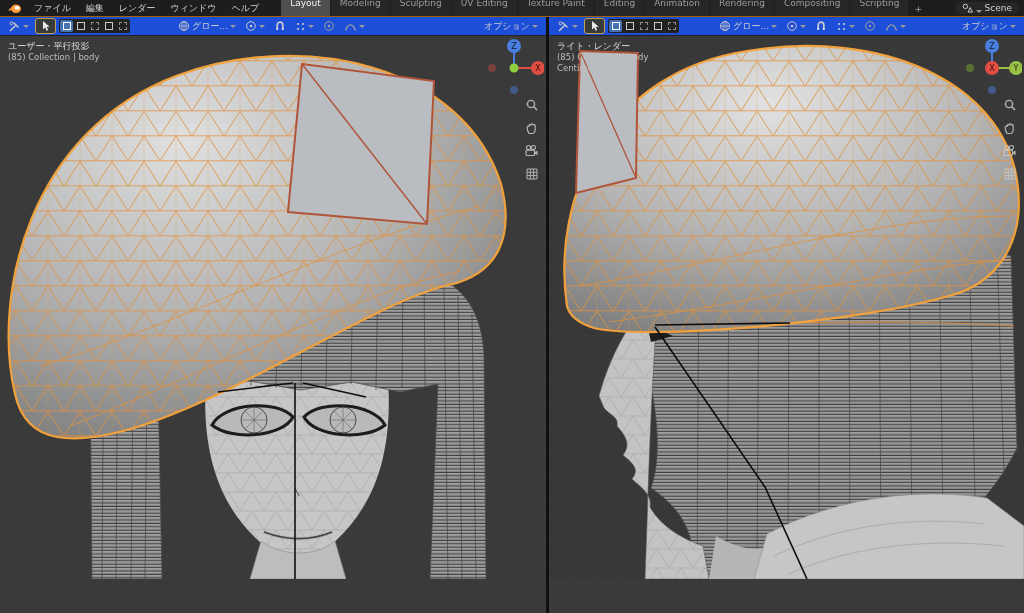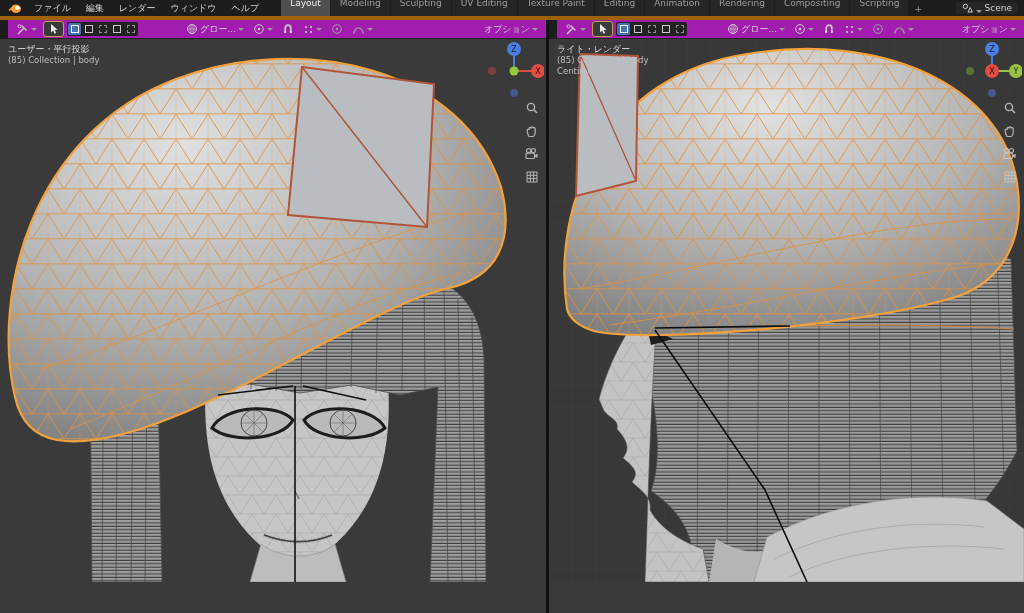--- a/index.html
+++ b/index.html
@@ -1,35 +1,35 @@
 <!DOCTYPE html>
 <html><head>
 <meta charset="utf-8">
 <style>
   html,body{margin:0;padding:0;width:1024px;height:613px;background:#1d1d1d;
     font-family:"DejaVu Sans","Liberation Sans",sans-serif;overflow:hidden;
     -webkit-font-smoothing:antialiased;}
   .topbar{height:16px;background:#1d1d1d;display:flex;align-items:center;
-    font-size:9px;color:#d2d2d2;padding:0 4px;gap:1px;border-bottom:4px solid #a16207;}
+    font-size:9px;color:#d2d2d2;padding:0 4px;gap:1px;border-bottom:1px solid #a16207;}
   .logo-btn{display:flex;align-items:center;padding:0 4px;gap:2px;}
   .menu-txt{padding:1px 7px;border-radius:2px;color:#d6d6d6;white-space:nowrap;}
   .tabs{display:flex;align-items:flex-end;gap:1px;margin-left:14px;height:16px;}
   .tab{font-size:9px;color:#9d9d9d;background:#262626;border-radius:4px 4px 0 0;
     padding:2px 9px 8px 9px;white-space:nowrap;}
   .tab.active{background:#4f4f4f;color:#f0f0f0;}
   .tab.add{background:none;color:#9d9d9d;padding:2px 5px;}
   .spacer{flex:1;}
   .scene-sel{display:flex;align-items:flex-end;gap:3px;background:#262626;border-radius:3px;
     padding:1px 6px;margin-right:2px;}
   .workrow{display:flex;height:597px;}
   .divider{width:3px;background:#101010;}
   .area{display:flex;flex-direction:column;}
   .area.l{width:546px;} .area.r{width:475px;}
-  .th{height:18px;background:#a21caf;display:flex;align-items:center;gap:3px;
-    padding:0 5px;font-size:9px;color:#cfcfcf;border-bottom:1px solid #232323;margin-left:8px;}
+  .th{height:18px;background:#1d4ed8;display:flex;align-items:center;gap:3px;
+    padding:0 5px;font-size:9px;color:#cfcfcf;border-bottom:1px solid #232323;}
   .vph{height:18px;background:#2b2b2b;display:flex;align-items:center;gap:1px;
     padding:0 4px;font-size:9px;color:#d2d2d2;border-bottom:1px solid #242424;}
   .vp{position:relative;flex:1;background:#3a3a3a;overflow:hidden;}
   .scene{position:absolute;inset:0;display:block;}
   .caret{width:0;height:0;border-left:3px solid transparent;border-right:3px solid transparent;
     border-top:3.5px solid #9a9a9a;display:inline-block;}
   .btn-dark{background:#1f1f1f;border-radius:2px;display:flex;align-items:center;
     gap:3px;padding:1px 5px;height:13px;color:#dedede;}
   .tool-active{border:1px solid #c0a14b;border-radius:3px;background:#3a3a3a;
     display:flex;align-items:center;justify-content:center;width:19px;height:14px;}

